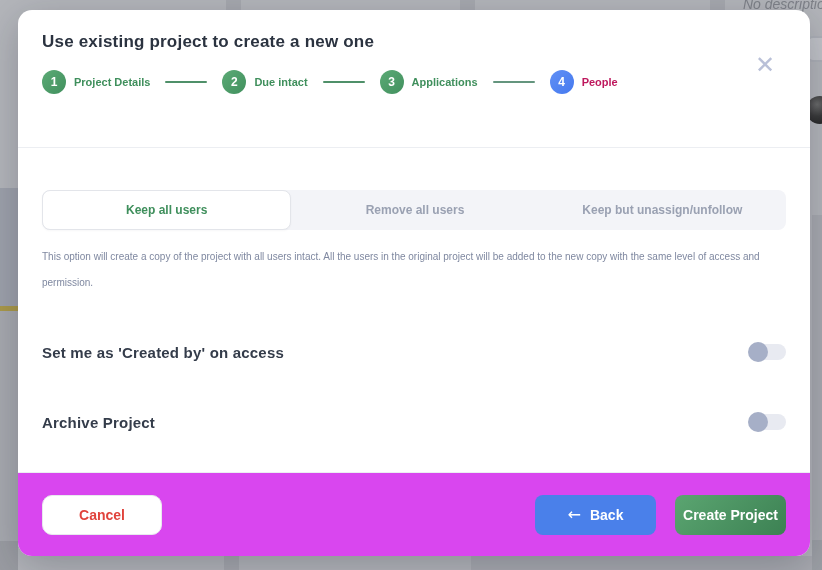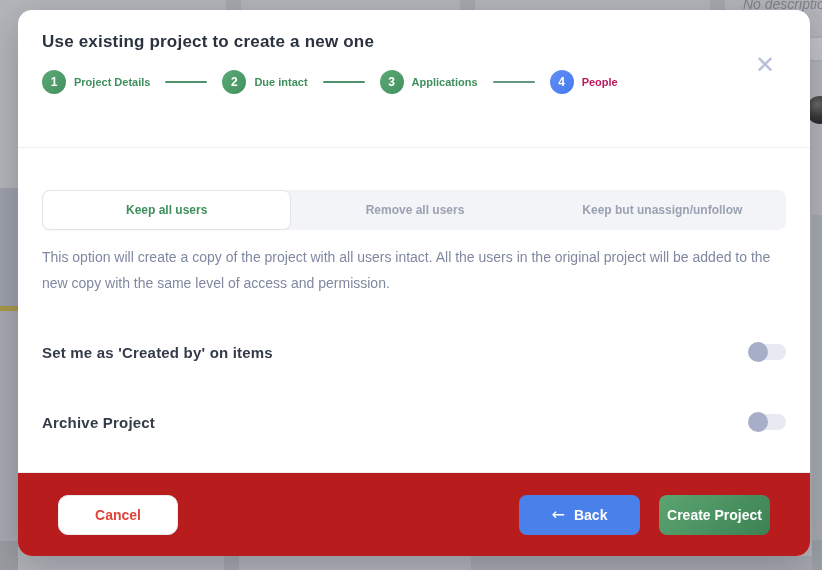--- a/index.html
+++ b/index.html
@@ -78,21 +78,21 @@
   .seg-option {
     flex:1; display:flex; align-items:center; justify-content:center;
     font-size:12px; font-weight:bold; color:#9aa1b2; cursor:pointer;
     border-radius:8px;
   }
   .seg-option.selected {
     background:#ffffff; border:1px solid #e3e5ea; color:#3f8f5c;
     box-shadow:0 1px 2px rgba(40,50,70,.04);
   }
   .section-desc {
-    margin-top:14px; font-size:14px; color:#7f88a0; line-height:26px;
+    margin-top:14px; font-size:10px; color:#7f88a0; line-height:26px;
     max-width:730px;
   }
   .toggle-row {
     display:flex; align-items:center; justify-content:space-between;
   }
   .toggle-row.first { margin-top:46px; }
   .toggle-row.second { margin-top:50px; }
   .toggle-label { font-size:15px; font-weight:bold; color:#343c4a; letter-spacing:.2px; }
   .switch { position:relative; width:38px; height:20px; cursor:pointer; }
   .switch-track {
@@ -101,21 +101,21 @@
   }
   .switch-knob {
     position:absolute; left:0; top:0; width:20px; height:20px;
     background:#a6afc7; border-radius:50%;
   }
 
   .modal-footer {
     position:absolute; left:0; right:0; bottom:0; height:84px;
     border-top:1px solid #eceef2; border-radius:0 0 14px 14px;
     display:flex; align-items:center; justify-content:space-between;
-    padding:0 40px; background:#b91c1c;gap:8px;
+    padding:0 24px; background:#d946ef;gap:8px;
   }
   .btn {
     height:40px; border-radius:8px; border:none; cursor:pointer;
     font-size:14px; font-weight:bold;
     font-family:"Liberation Sans","DejaVu Sans",sans-serif;
     display:flex; align-items:center; justify-content:center;
   }
   .btn-cancel {
     width:120px; background:#fff; border:1px solid #e7e9ee; border-radius:10px;
     color:#e0433c;
@@ -179,21 +179,21 @@
 
     <div class="seg-group">
       <div class="seg-option selected">Keep all users</div>
       <div class="seg-option">Remove all users</div>
       <div class="seg-option">Keep but unassign/unfollow</div>
     </div>
 
     <div class="section-desc">This option will create a copy of the project with all users intact. All the users in the original project will be added to the new copy with the same level of access and permission.</div>
 
     <div class="toggle-row first">
-      <div class="toggle-label">Set me as 'Created by' on items</div>
+      <div class="toggle-label">Set me as 'Created by' on access</div>
       <div class="switch">
         <div class="switch-track"></div>
         <div class="switch-knob"></div>
       </div>
     </div>
 
     <div class="toggle-row second">
       <div class="toggle-label">Archive Project</div>
       <div class="switch">
         <div class="switch-track"></div>

